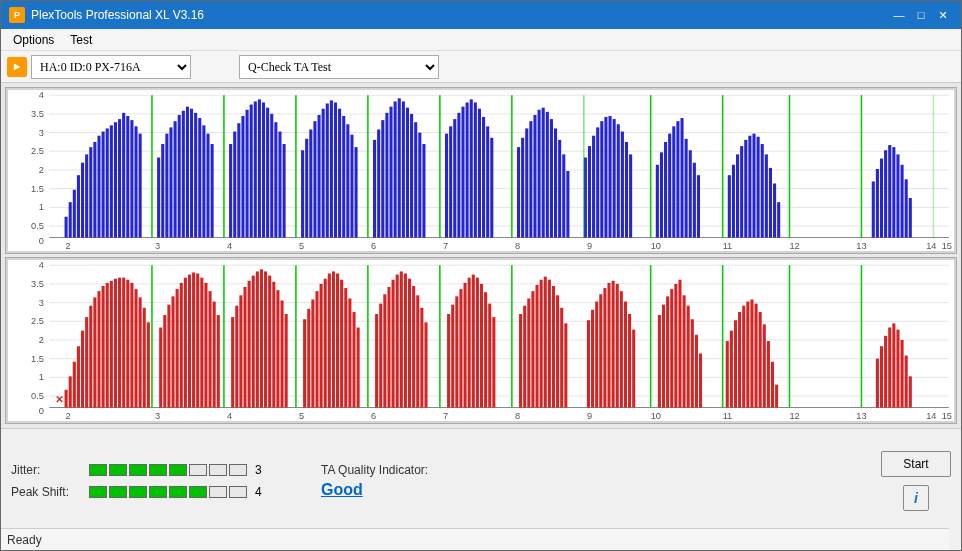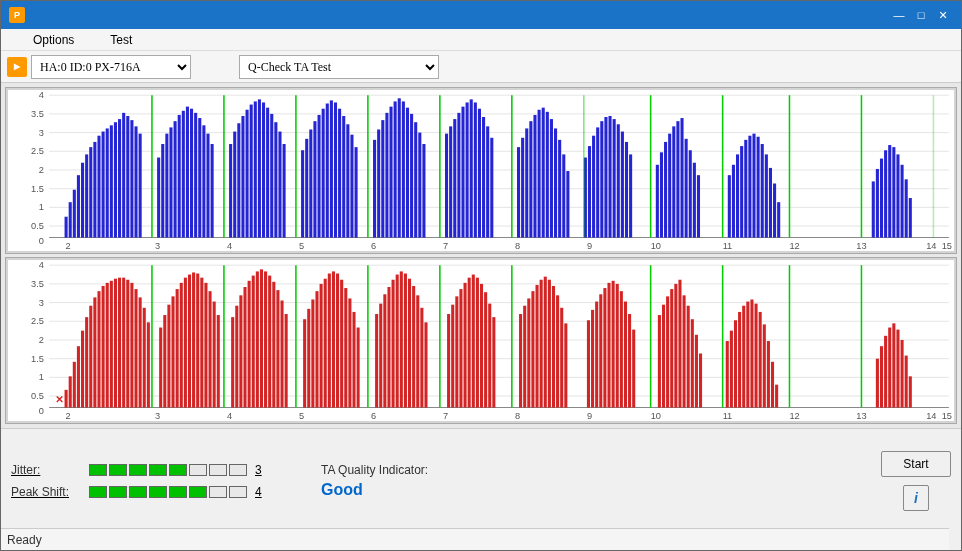--- a/index.html
+++ b/index.html
@@ -63,21 +63,20 @@
       display: flex;
       align-items: center;
       padding: 0 4px;
       border-bottom: 1px solid #ddd;
       font-size: 12px;
     }
     .menu-item {
       padding: 2px 8px;
       cursor: pointer;
       border-radius: 2px;
-      margin-left: 20px;
     }
 
     
     .toolbar {
       background: #f5f5f5;
       height: 32px;
       display: flex;
       align-items: center;
       padding: 2px 6px;
       border-bottom: 1px solid #ccc;
@@ -155,21 +154,20 @@
     }
     .metrics-left {
       display: flex;
       flex-direction: column;
       gap: 8px;
     }
     .metric-row {
       display: flex;
       align-items: center;
       gap: 8px;
-      text-decoration: underline;
     }
     .metric-label {
       width: 70px;
       font-size: 12px;
       color: #333;
     }
     .progress-bar-container {
       display: flex;
       gap: 2px;
     }
@@ -185,21 +183,21 @@
       min-width: 16px;
     }
 
     .ta-quality {
       display: flex;
       flex-direction: column;
       align-items: flex-start;
       margin-left: 20px;
     }
     .ta-label { font-size: 12px; color: #333; margin-bottom: 4px; }
-    .ta-value { font-size: 16px; font-weight: bold; color: #0066cc; }
+    .ta-value { font-size: 16px; font-weight: bold; color: #0066cc; text-decoration: underline; }
 
     .start-area {
       margin-left: auto;
       display: flex;
       flex-direction: column;
       align-items: center;
       gap: 8px;
     }
     .start-btn {
       width: 70px;
@@ -255,20 +253,21 @@
     }
   </style>
 </head>
 <body>
 
 <div class="app-window">
 
   <div class="title-bar">
     <div class="title-bar-left">
       <div class="title-icon">P</div>
+      <span>PlexTools Professional XL V3.16</span>
     </div>
     <div class="title-bar-controls">
       <div class="title-btn">—</div>
       <div class="title-btn">□</div>
       <div class="title-btn close">✕</div>
     </div>
   </div>
 
   <div class="menu-bar">
     <div class="menu-item">Options</div>

